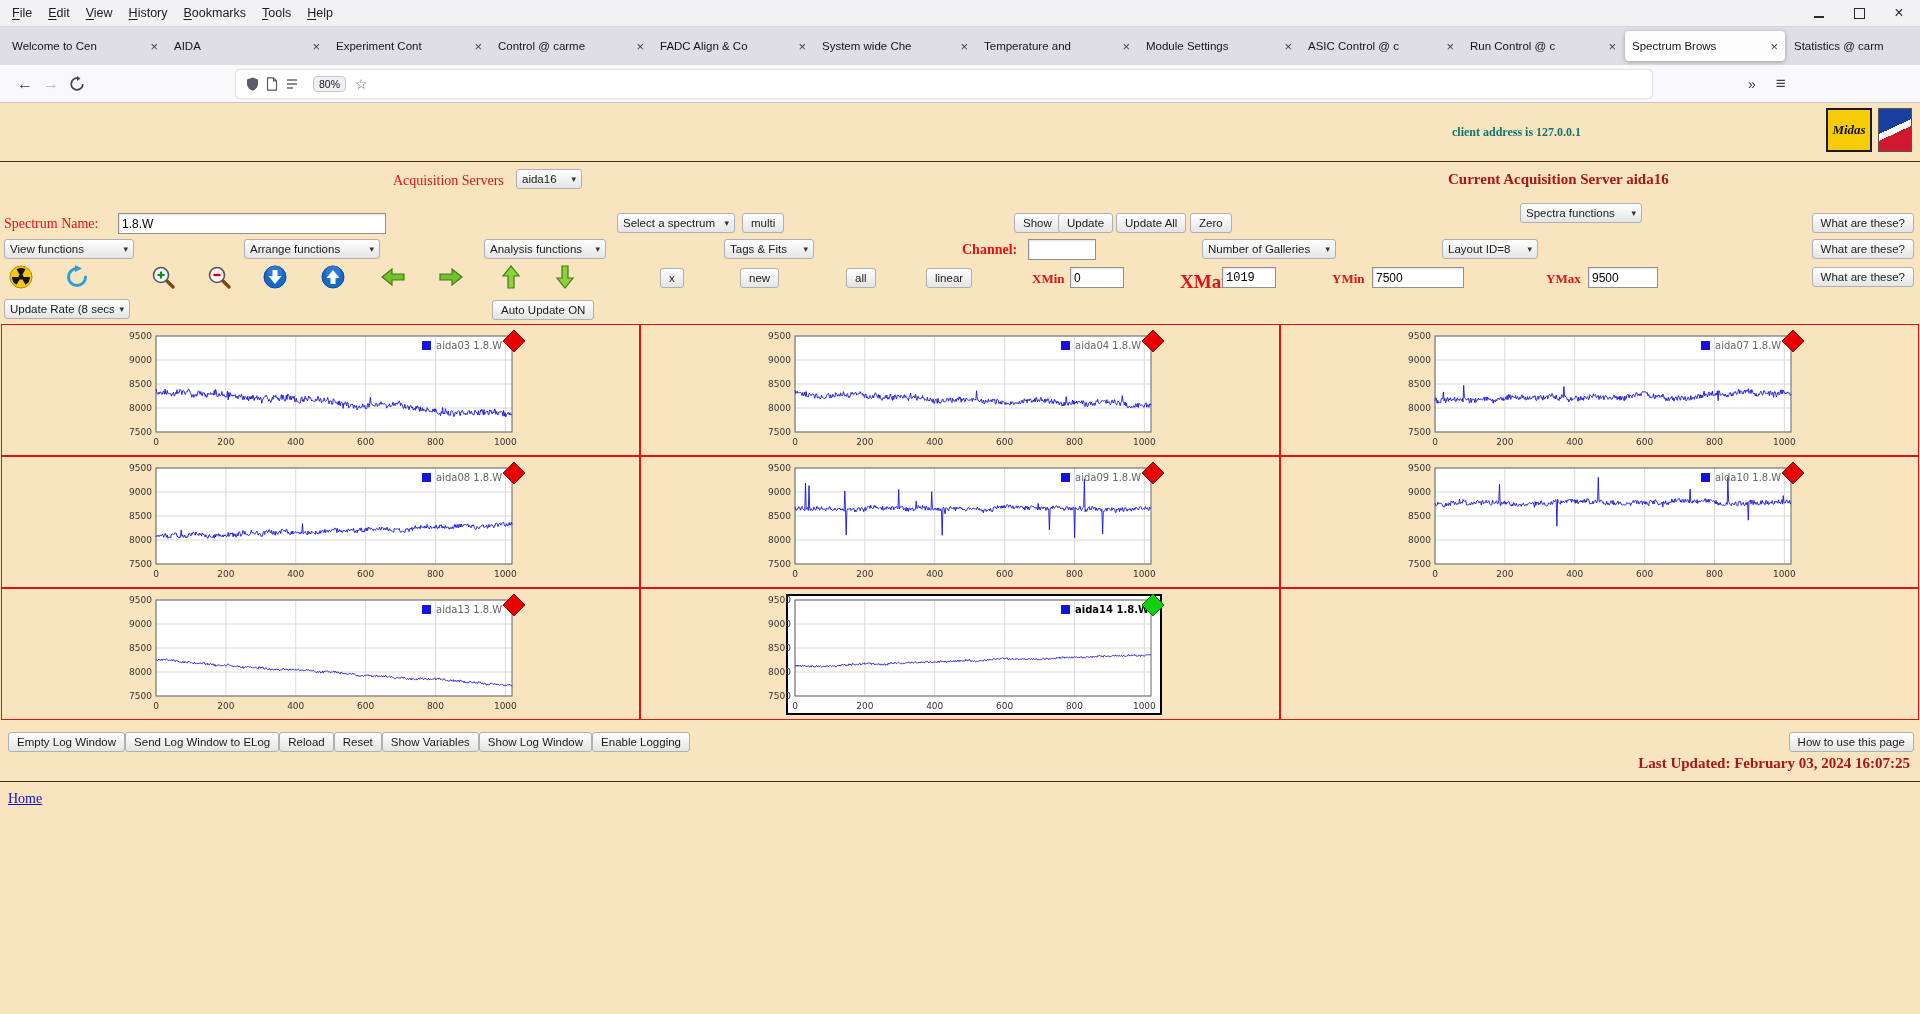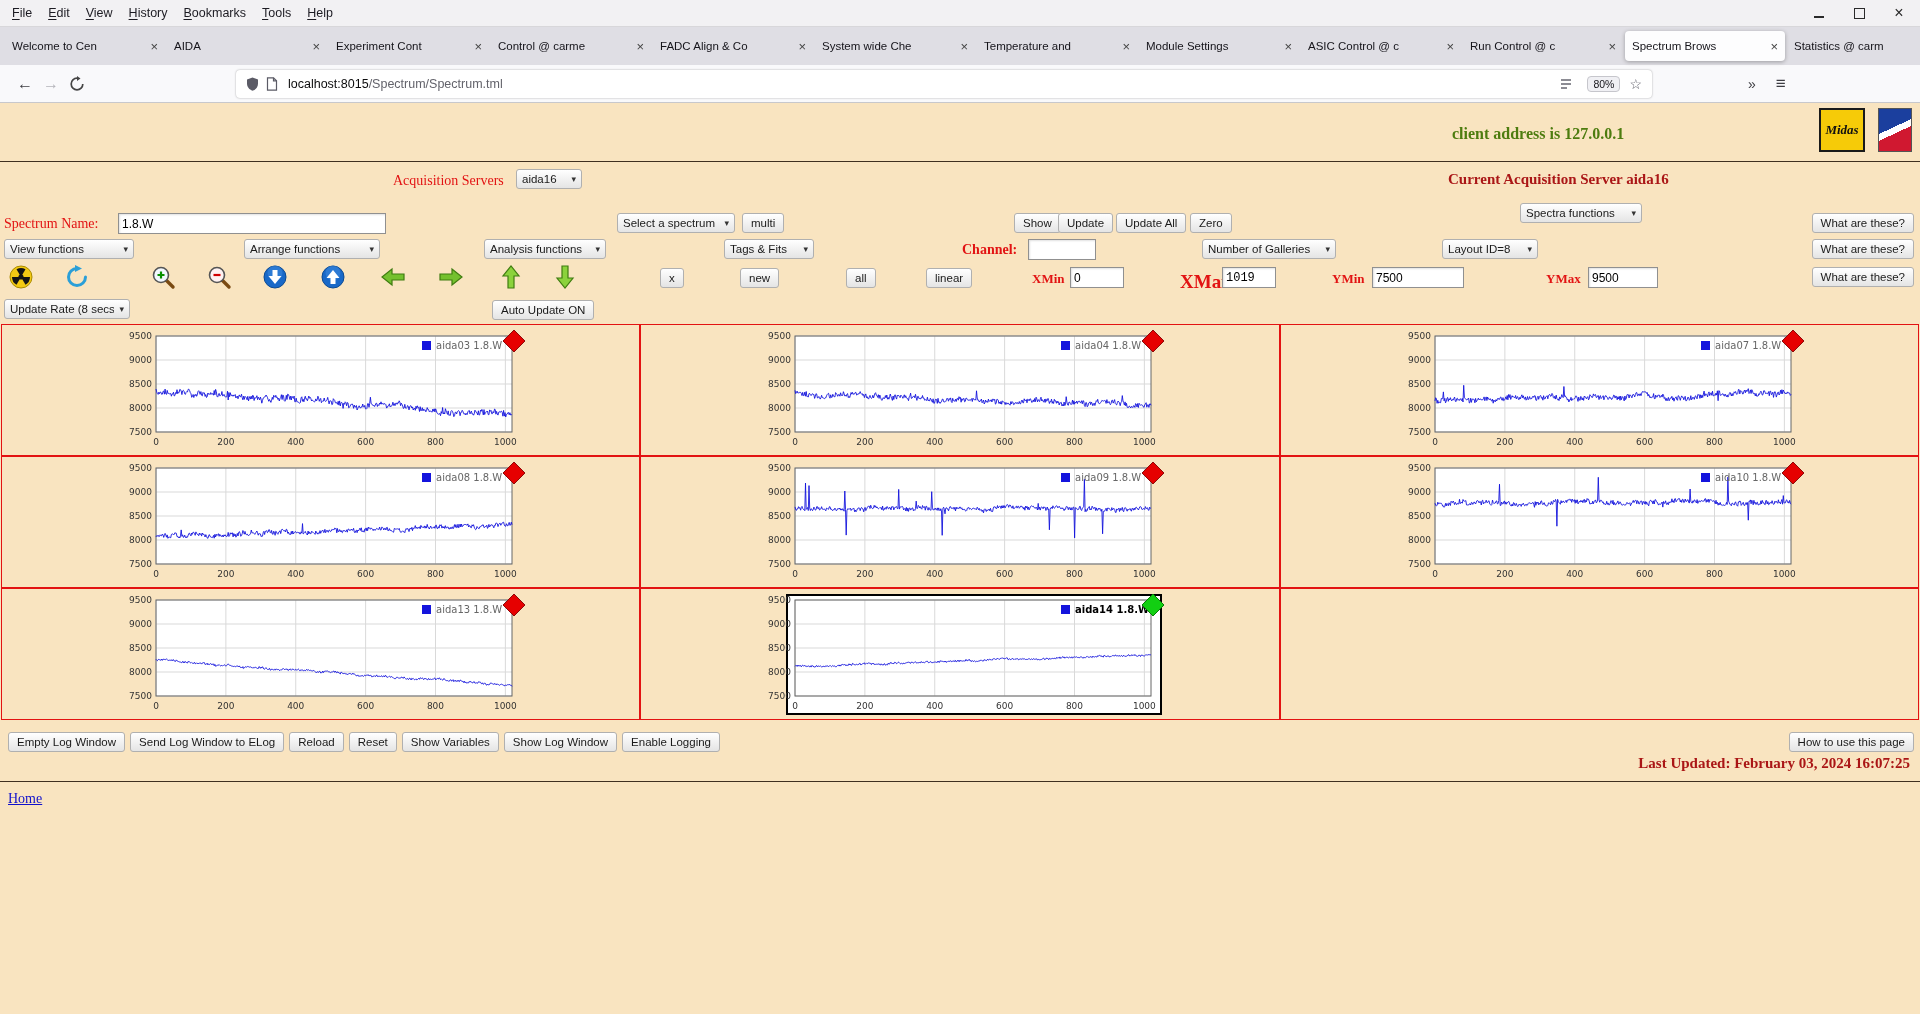--- a/index.html
+++ b/index.html
@@ -29,43 +29,43 @@
   .url-path{color:#63636b;}
   .zoom-chip{font-size:10.5px;color:#15141a;background:#f0f0f4;border:1px solid #c6c6cc;border-radius:4px;padding:1px 5px;margin:0 7px;}
   .star{font-size:14px;color:#5b5b66;margin-left:2px;}
   .nav-right{margin-left:96px;display:flex;align-items:center;gap:20px;color:#3d3d42;}
   .chev{font-size:14px;}
   .hamburger{font-size:17px;}
   
   .page{position:relative;height:913px;background:#f9e4c0;font-family:"Liberation Serif",serif;}
   .abs{position:absolute;}
   .page-title{font-size:19px;font-weight:bold;color:#aa1616;}
-  .client{font-size:16px;font-weight:bold;color:#4d7c0f;}
-  .logos{display:flex;gap:13px;}
+  .client{font-size:12px;font-weight:bold;color:#0f766e;}
+  .logos{display:flex;gap:6px;}
   .logo-midas{width:46px;height:44px;background:#f6cb08;border:2px solid #1a1a1a;display:flex;align-items:center;justify-content:center;font-style:italic;font-weight:bold;font-size:13px;color:#111;box-sizing:border-box;}
   .logo-fac{width:34px;height:44px;border:1px solid #555;background:linear-gradient(155deg,#1b3f9e 0 44%,#ffffff 44% 56%,#d01830 56% 100%);box-sizing:border-box;}
   hr.rule{border:none;border-top:1px solid #403020;margin:0;}
   .rlab{color:#e21313;font-size:14px;white-space:nowrap;}
   .rlab.bold{font-weight:bold;}
   .dred{color:#aa1616;font-weight:bold;white-space:nowrap;}
   .pbtn{font-family:"Liberation Sans",sans-serif;font-size:11.5px;color:#1a1a1a;background:linear-gradient(#ffffff,#e4e4e4);border:1px solid #b0b0b0;border-radius:3px;height:20px;padding:1px 8px;white-space:nowrap;}
   .psel{font-family:"Liberation Sans",sans-serif;font-size:11.5px;color:#1a1a1a;background:linear-gradient(#ffffff,#e4e4e4);border:1px solid #b0b0b0;border-radius:3px;height:20px;display:flex;align-items:center;padding:0 5px;white-space:nowrap;box-sizing:border-box;}
   .psel-label{flex:1;overflow:hidden;}
   .caret{font-size:9px;color:#333;margin-left:5px;}
   .tinput{font-family:"Liberation Sans",sans-serif;font-size:12px;background:#fff;border:1px solid #909090;height:19px;padding:0 3px;box-shadow:inset 1px 1px 2px rgba(0,0,0,.12);box-sizing:content-box;}
   .icon-btn{position:absolute;top:161px;width:26px;height:26px;display:flex;align-items:center;justify-content:center;}
   
   .gallery{position:absolute;top:221px;left:1px;width:1918px;height:396px;display:grid;grid-template-columns:1fr 1fr 1fr;grid-template-rows:1fr 1fr 1fr;}
   .gcell{border:1px solid #e31212;position:relative;}
   .plot{position:absolute;left:124px;top:5px;}
   .ticklab{font-family:"DejaVu Sans",sans-serif;font-size:9px;fill:#333;}
   .leglab{font-family:"DejaVu Sans",sans-serif;font-size:10px;fill:#666;}
   .leglab.sel{fill:#000;font-weight:bold;}
   
-  .log-row{position:absolute;top:629px;left:8px;display:flex;gap:5px;}
+  .log-row{position:absolute;top:629px;left:8px;display:flex;}
   .last-upd{font-size:15px;}
   .home{color:#1111cc;text-decoration:underline;font-size:14px;}
 </style>
 </head>
 <body>
 
 <div class="menubar">
   <div class="menubar-items">
       <span class="menu-item"><u>F</u>ile</span>
       <span class="menu-item"><u>E</u>dit</span>
@@ -150,21 +150,20 @@
       <svg width="13" height="14" viewBox="0 0 13 14">
           <path d="M6.5,0.5 L12,2.5 V6.6 C12,10.3 9.7,12.7 6.5,13.7 C3.3,12.7 1,10.3 1,6.6 V2.5 Z" fill="#5b5b66"></path>
         </svg>
     </span>
     <span class="urlicon">
       <svg width="12" height="14" viewBox="0 0 12 14">
           <path d="M1.5,0.8 H7.5 L10.5,3.8 V13.2 H1.5 Z" fill="none" stroke="#5b5b66" stroke-width="1.2"></path>
           <path d="M7.5,0.8 V3.8 H10.5" fill="none" stroke="#5b5b66" stroke-width="1.2"></path>
         </svg>
     </span>
-    <span class="url-text"><span class="url-host">localhost:8015</span><span class="url-path">/Spectrum/Spectrum.tml</span></span>
     <span class="urlicon">
       <svg width="14" height="14" viewBox="0 0 14 14">
           <g stroke="#5b5b66" stroke-width="1.4">
             <line x1="2" y1="3" x2="12" y2="3"></line>
             <line x1="2" y1="7" x2="12" y2="7"></line>
             <line x1="2" y1="11" x2="8" y2="11"></line>
           </g>
         </svg>
     </span>
     <span class="zoom-chip">80%</span>

